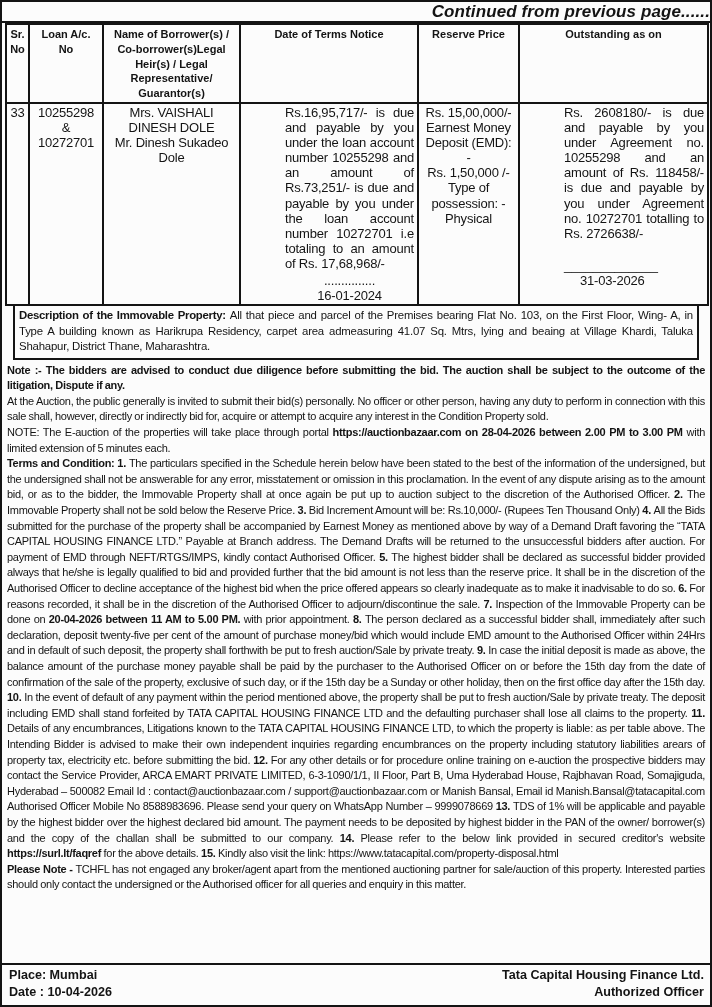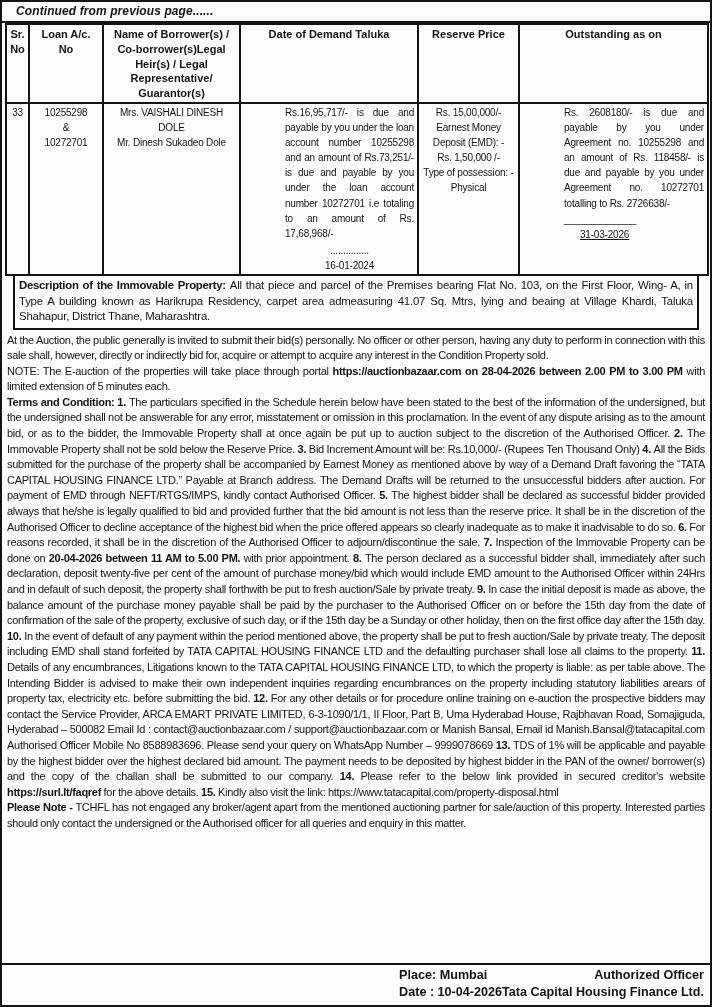--- a/index.html
+++ b/index.html
@@ -10,26 +10,27 @@
     background:#fcfcfc;
     border:2px solid #141414;
     color:#141414;
     font-family:"Liberation Sans",sans-serif;
     overflow:hidden;
   }
   
   .strip{
     height:19px;
     border-bottom:2px solid #141414;
-    font-size:12px;
+    font-size:17px;
     line-height:19px;
     font-weight:bold;
     font-style:italic;
     padding:0 0 0 14px;
     letter-spacing:0.1px;
+    text-align:right;
   }
   
   .auction-table{
     border-collapse:collapse;
     table-layout:fixed;
     width:702px;
     margin:0 3px;
   }
   .auction-table th,.auction-table td{
     border:2px solid #141414;
@@ -41,30 +42,30 @@
   .auction-table th{
     height:74px;
     font-size:11px;
     line-height:14.8px;
     text-align:center;
     font-weight:bold;
     padding-top:2px;
   }
   .auction-table td{
     height:171px;
-    font-size:10px;
+    font-size:13px;
     line-height:15.1px;
     letter-spacing:-0.2px;
   }
   td.c{text-align:center;}
   td.j{text-align:justify;padding-left:44px;}
   .cell-dots{text-align:center;margin-top:2px;}
   .cell-date{text-align:center;}
-  .out-rule{margin-top:1px;letter-spacing:0;}
-  .out-date{padding-left:16px;text-decoration:underline;}
+  .out-rule{margin-top:17px;letter-spacing:0;}
+  .out-date{padding-left:16px;}
   
   .desc-box{
     margin:0 11px;
     border:2px solid #141414;
     border-top:none;
     padding:2px 4px 3px 4px;
     font-size:11.4px;
     line-height:15.5px;
     letter-spacing:-0.2px;
     text-align:justify;
@@ -84,21 +85,21 @@
   }
   .body-block p{margin:0;}
   p.allbold{font-weight:bold;}
   b{letter-spacing:-0.28px;}
   
   .footer{
     position:absolute;
     left:0;right:0;bottom:0;
     border-top:2px solid #141414;
     display:flex;
-    justify-content:flex-end;
+    justify-content:space-between;
     align-items:flex-start;
     padding:2px 6px 4px 7px;
     font-weight:bold;
     font-size:12.6px;
     line-height:17px;
     background:#fcfcfc;
   }
   .footer-right{text-align:right;}
   .footer-right .sd{padding-right:40px;}
 </style>
@@ -116,21 +117,21 @@
         <col style="width:137px">
       <col style="width:178px">
         <col style="width:101px">
         <col style="width:189px">
     </colgroup>
     <thead>
       <tr>
         <th>Sr. No</th>
         <th>Loan A/c. No</th>
         <th>Name of Borrower(s) / Co-borrower(s)Legal Heir(s) / Legal Representative/ Guarantor(s)</th>
-        <th>Date of Demand Taluka</th>
+        <th>Date of Terms Notice</th>
         <th>Reserve Price</th>
         <th>Outstanding as on</th>
       </tr>
     </thead>
     <tbody>
       <tr>
         <td class="c">33</td>
         <td class="c">10255298<br>&amp;<br>10272701</td>
         <td class="c">Mrs. VAISHALI DINESH DOLE<br>Mr. Dinesh Sukadeo Dole</td>
         <td class="j">
@@ -144,30 +145,31 @@
           <div class="out-rule">_____________</div>
           <div class="out-date">31-03-2026</div>
         </td>
       </tr>
     </tbody>
   </table>
 
   <div class="desc-box"><b>Description of the Immovable Property:   </b><span>All that piece and parcel of the Premises bearing Flat No. 103, on the First Floor, Wing- A, in Type A building known as Harikrupa Residency, carpet area admeasuring 41.07 Sq. Mtrs, lying and beaing at Village Khardi,  Taluka Shahapur, District Thane, Maharashtra.</span></div>
 
   <div class="body-block">
+    <p class="allbold"><b>Note :- The bidders are advised to conduct due diligence before submitting the bid. The auction shall be subject to the outcome of the litigation, Dispute if any.</b></p>
     <p><span>At the Auction, the public generally is invited to submit their bid(s) personally. No officer or other person, having any duty to perform in connection with this sale shall, however, directly or indirectly bid for, acquire or attempt to acquire any interest in the Condition Property sold.</span></p>
     <p><span>NOTE: The E-auction of the properties will take place through portal </span><b>https://auctionbazaar.com on 28-04-2026 between 2.00 PM to 3.00 PM</b><span> with limited extension of 5 minutes each.</span></p>
     <p><b>Terms and Condition: 1. </b><span>The particulars specified in the Schedule herein below have been stated to the best of the information of the undersigned, but the undersigned shall not be answerable for any error, misstatement or omission in this proclamation. In the event of any dispute arising as to the amount bid, or as to the bidder, the Immovable Property shall at once again be put up to auction subject to the discretion of the Authorised Officer. </span><b>2. </b><span>The Immovable Property shall not be sold below the Reserve Price. </span><b>3. </b><span>Bid Increment Amount will be: Rs.10,000/- (Rupees Ten Thousand Only) </span><b>4. </b><span>All the Bids submitted for the purchase of the property shall be accompanied by Earnest Money as mentioned above by way of a Demand Draft favoring the “TATA CAPITAL HOUSING FINANCE LTD.” Payable at Branch address. The Demand Drafts will be returned to the unsuccessful bidders after auction. For payment of EMD through NEFT/RTGS/IMPS, kindly contact Authorised Officer. </span><b>5. </b><span>The highest bidder shall be declared as successful bidder provided always that he/she is legally qualified to bid and provided further that the bid amount is not less than the reserve price. It shall be in the discretion of the Authorised Officer to decline acceptance of the highest bid when the price offered appears so clearly inadequate as to make it inadvisable to do so. </span><b>6. </b><span>For reasons recorded, it shall be in the discretion of the Authorised Officer to adjourn/discontinue the sale.  </span><b>7. </b><span>  Inspection of the Immovable Property can be done on </span><b>20-04-2026 between 11 AM to 5.00 PM.</b><span> with prior appointment. </span><b>8. </b><span>The person declared as a successful bidder shall, immediately after such declaration, deposit twenty-five per cent of the amount of purchase money/bid which would include EMD amount to the Authorised Officer within 24Hrs and in default of such deposit, the property shall forthwith be put to fresh auction/Sale by private treaty.   </span><b>9. </b><span> In case the initial deposit is made as above, the balance amount of the purchase money payable shall be paid by the purchaser to the Authorised Officer on or before the 15th day from the date of confirmation of the sale of the property, exclusive of such day, or if the 15th day be a Sunday or other holiday, then on the first office day after the 15th day. </span><b>10. </b><span>In the event of default of any payment within the period mentioned above, the property shall be put to fresh auction/Sale by private treaty.  The deposit including EMD shall stand forfeited by TATA CAPITAL HOUSING FINANCE LTD and the defaulting purchaser shall lose all claims to the property. </span><b>11. </b><span>Details of any encumbrances, Litigations known to the TATA CAPITAL HOUSING FINANCE LTD, to which the property is liable: as per table above.  The Intending Bidder is advised to make their own independent inquiries regarding encumbrances on the property including statutory liabilities arears of property tax, electricity etc. before submitting the bid. </span><b>12. </b><span>For any other details or for procedure online training on e-auction the prospective bidders may contact the Service Provider, ARCA EMART PRIVATE LIMITED, 6-3-1090/1/1, II Floor, Part B, Uma Hyderabad House, Rajbhavan Road, Somajiguda, Hyderabad – 500082 Email Id : contact@auctionbazaar.com   / support@auctionbazaar.com   or Manish Bansal, Email id Manish.Bansal@tatacapital.com    Authorised Officer Mobile No 8588983696. Please send your query on WhatsApp Number – 9999078669  </span><b>13. </b><span>TDS of 1% will be applicable and payable by the highest bidder over the highest declared bid amount. The payment needs to be deposited by highest bidder in the PAN of the owner/ borrower(s) and the copy of the challan shall be submitted to our company. </span><b>14. </b><span>Please refer to the below link provided in secured creditor's website </span><b>https://surl.lt/faqref</b><span> for the above details. </span><b>15. </b><span>Kindly also visit the link: https://www.tatacapital.com/property-disposal.html</span></p>
     <p><b>Please Note - </b><span>TCHFL has not engaged any broker/agent apart from the mentioned auctioning partner for sale/auction of this property. Interested parties should only contact the undersigned or the Authorised officer for all queries and enquiry in this matter.</span></p>
   </div>
 
   <div class="footer">
     <div class="footer-left">
       <div>Place: Mumbai</div>
       <div>Date : 10-04-2026</div>
     </div>
     <div class="footer-right">
+      <div>Tata Capital Housing Finance Ltd.</div>
       <div>Authorized Officer</div>
-      <div>Tata Capital Housing Finance Ltd.</div>
     </div>
   </div>
 
 </div>
 
 </body></html>

